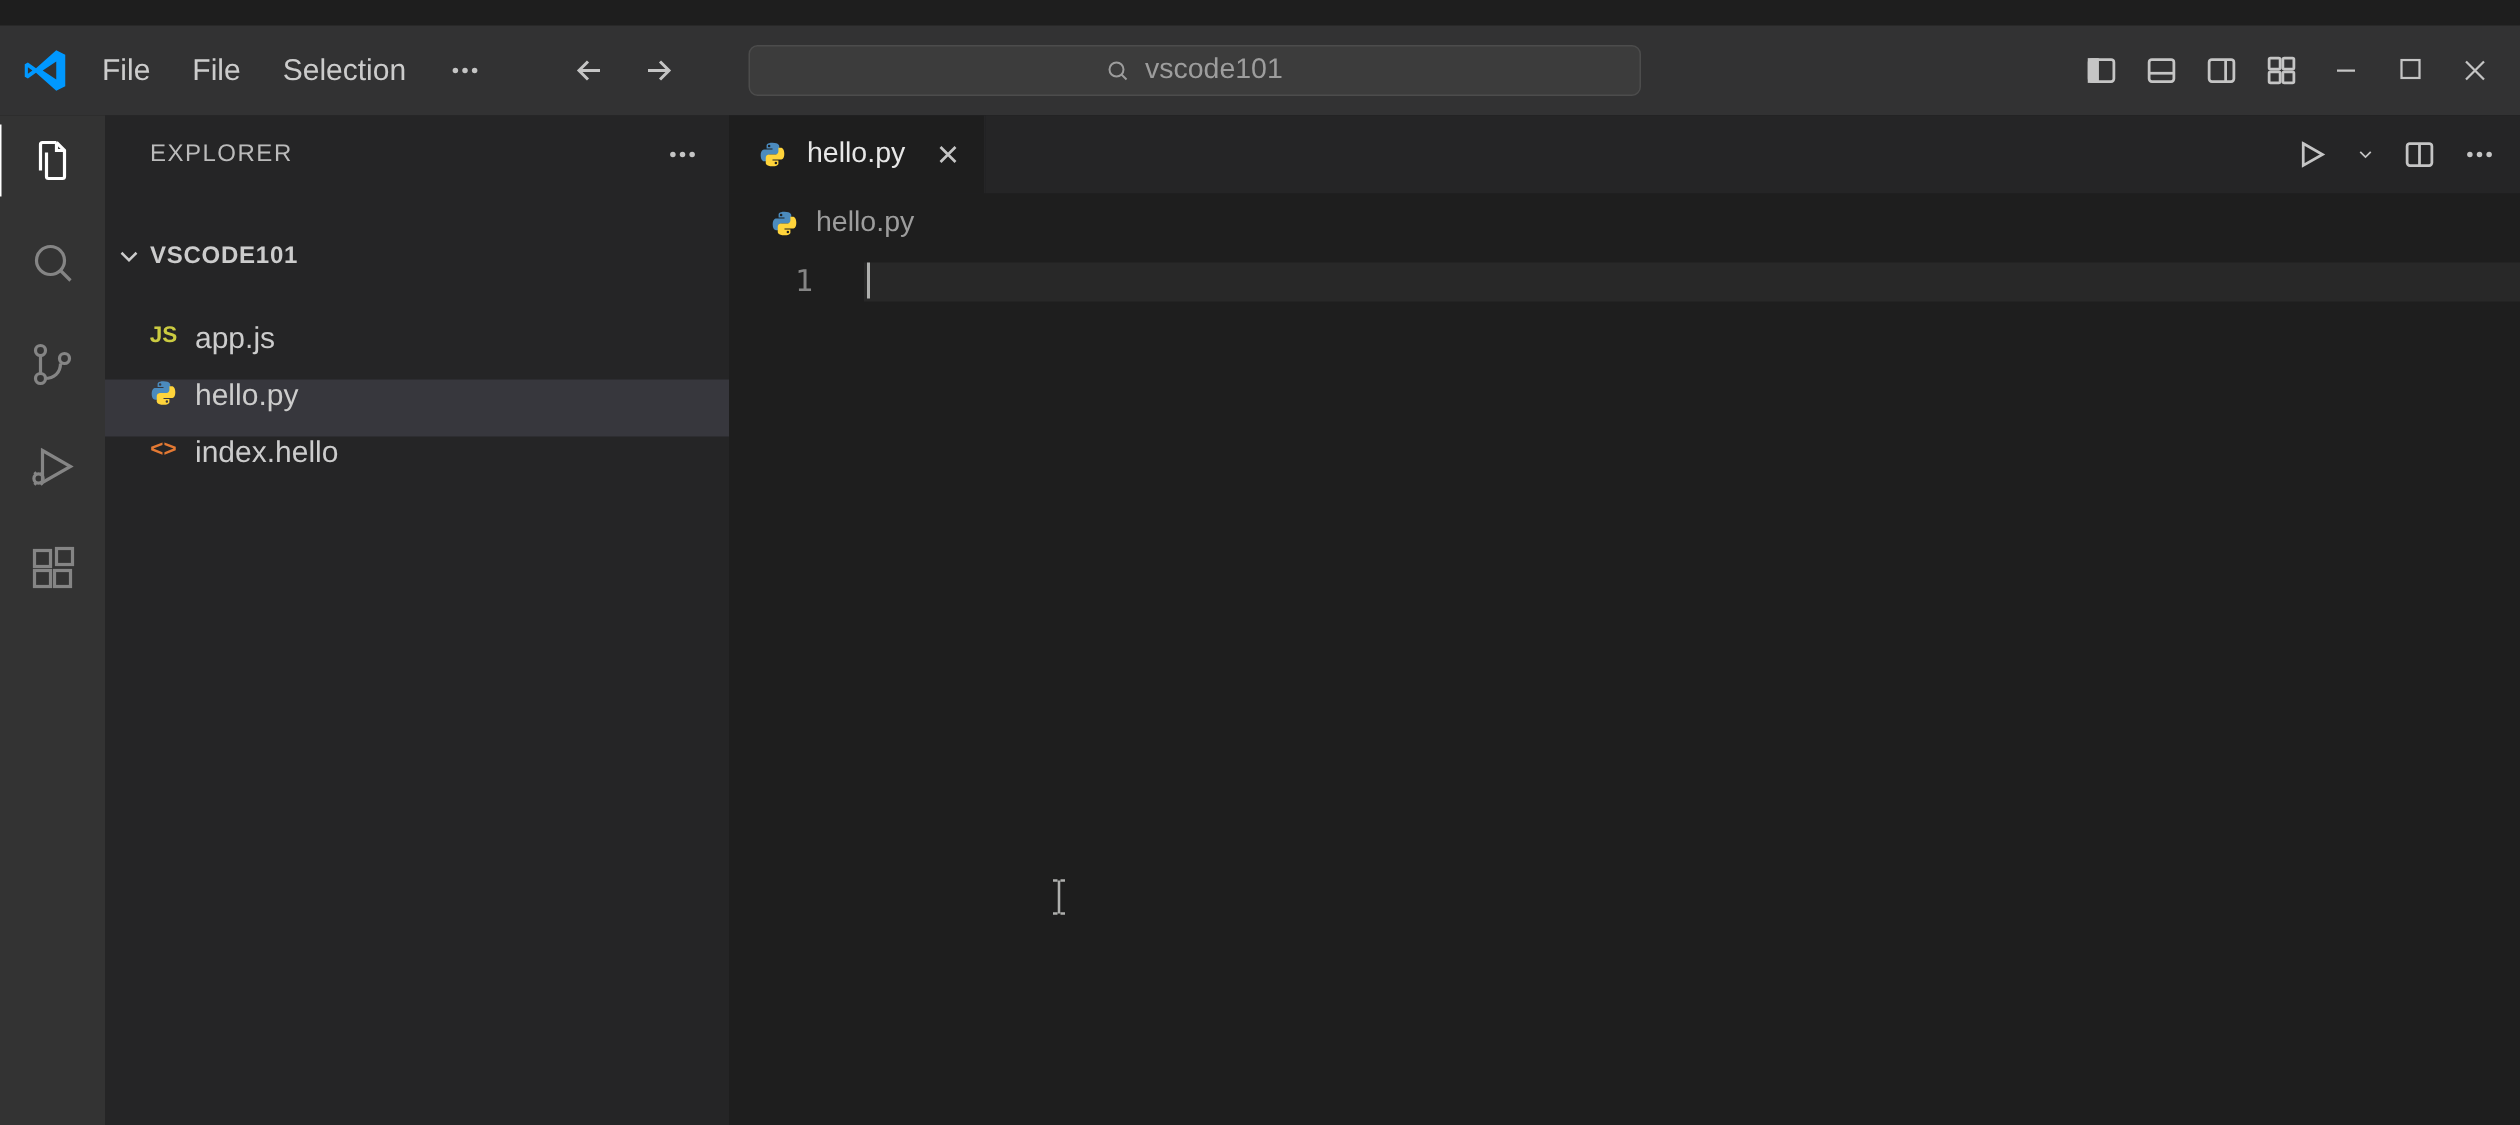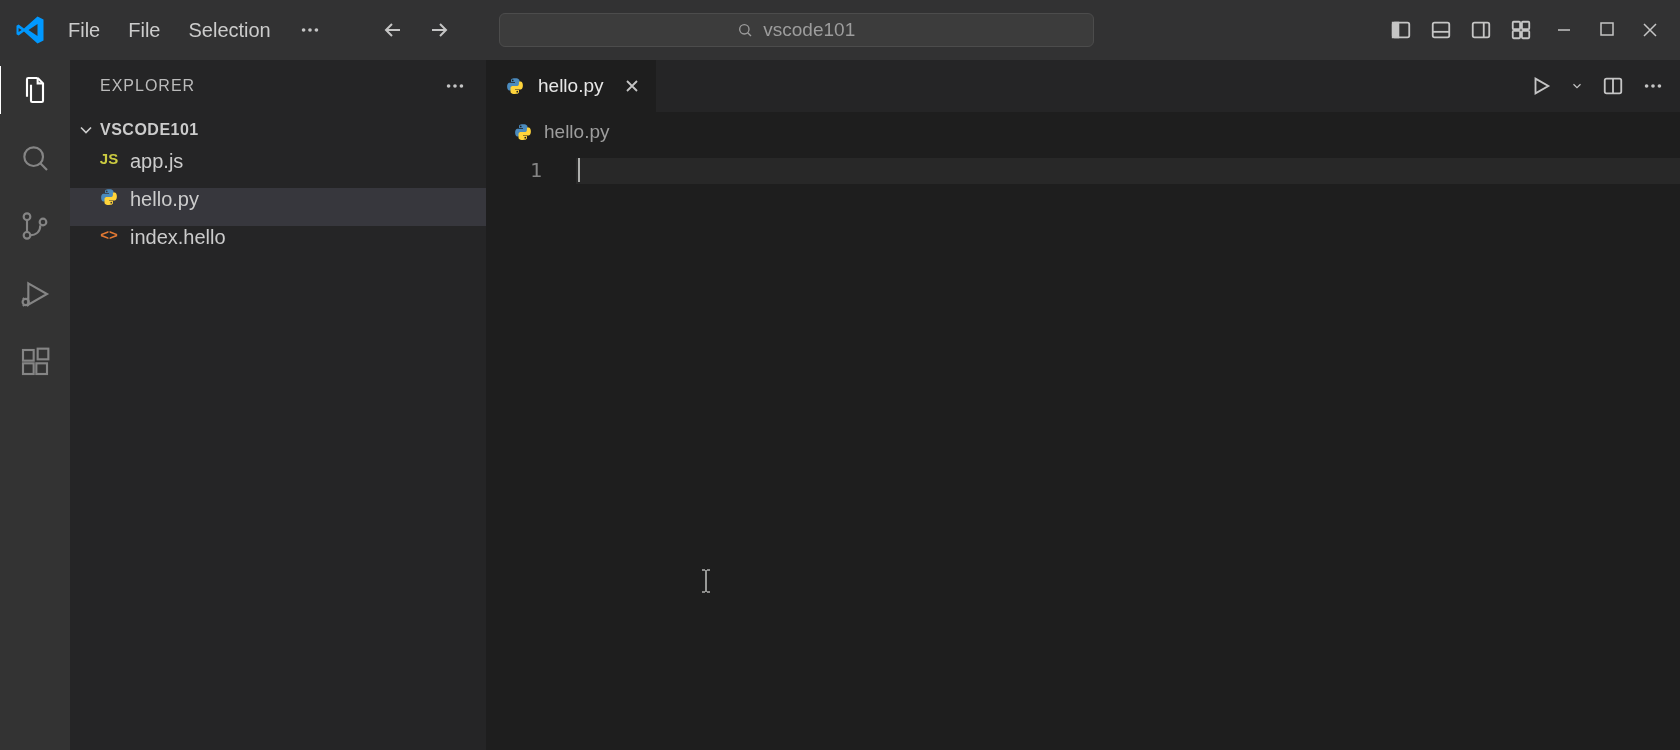--- a/index.html
+++ b/index.html
@@ -15,20 +15,21 @@
 }
 
 
 .titlebar {
   height: 60px;
   background: #323233;
   display: flex;
   align-items: center;
   color: #cccccc;
   font-size: 20px;
+  margin-top: 17px;
 }
 .titlebar .logo { width: 60px; display:flex; align-items:center; justify-content:center; }
 .titlebar .menu { display:flex; gap: 28px; padding-left: 8px; }
 .titlebar .menu span { cursor: default; }
 .titlebar .nav { display:flex; gap: 22px; margin-left: 60px; color:#8a8a8a; }
 .titlebar .search {
   flex: 0 0 595px;
   margin-left: 48px;
   height: 34px;
   background: #3c3c3c;
@@ -58,21 +59,21 @@
 .activitybar .item { color:#858585; position:relative; display:flex; }
 .activitybar .item.active { color:#ffffff; }
 .activitybar .item.active::before {
   content:""; position:absolute; left:-21px; top:-8px; width:3px; height:48px; background:#fff;
 }
 
 
 .sidebar {
   width: 416px;
   background: #252526;
-  display:flex; flex-direction:column;
+  display:flex; flex-direction:column;gap:24px;
 }
 .sidebar-header {
   height: 52px;
   display:flex; align-items:center; justify-content:space-between;
   padding: 0 20px 0 30px;
   color:#bbbbbb;
   font-size: 16px;
   letter-spacing: 1px;
 }
 .folder-header {

